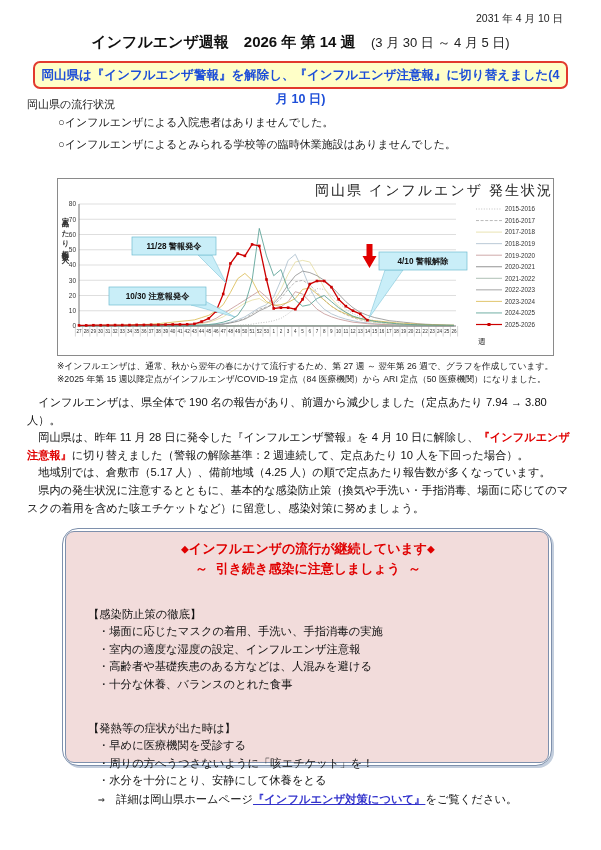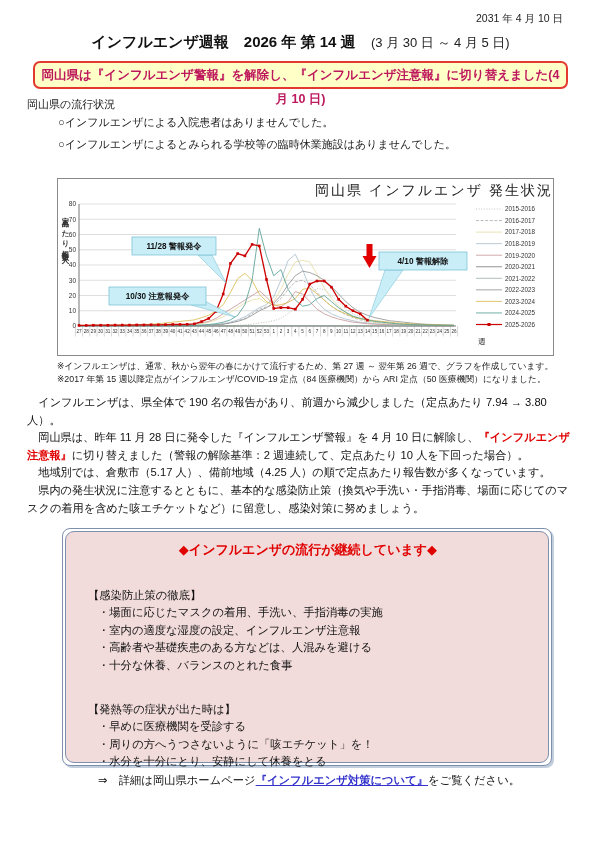--- a/index.html
+++ b/index.html
@@ -6,21 +6,21 @@
   body{font-family:"Liberation Sans","DejaVu Sans",sans-serif;color:#1a1a1a;}
   .page{position:relative;width:601px;height:850px;background:#fff;overflow:hidden;}
 
   .date{position:absolute;top:12px;right:38px;font-size:10.5px;color:#222;}
   .title{position:absolute;top:33px;left:0;width:100%;text-align:center;}
   .title-main{font-size:15px;font-weight:bold;color:#111;}
   .title-range{font-size:13px;color:#222;margin-left:2px;padding-left:9px;}
 
   .banner{position:absolute;top:61px;left:33px;width:531px;height:24px;
     background:#ffffc8;border:2.5px solid #e23a2e;border-radius:7px;
-    text-align:center;line-height:24px;font-size:12.5px;font-weight:bold;color:#be185d;}
+    text-align:center;line-height:24px;font-size:12.5px;font-weight:bold;color:#1d4ed8;}
 
   .section-label{position:absolute;top:97px;left:27px;font-size:11px;color:#222;}
 
   .bullets{position:absolute;top:111px;left:58px;width:520px;font-size:11px;}
   .bullet{line-height:22px;white-space:nowrap;}
 
   .chart-frame{position:relative;position:absolute;top:178px;left:57px;width:495px;height:176px;
     border:1px solid #8a8a8a;background:#fff;}
   .chart-title{position:absolute;top:3px;left:0;width:100%;text-align:right;
     font-size:14px;font-weight:normal;color:#222;letter-spacing:2px;z-index:2;}
@@ -30,22 +30,22 @@
   #chart-svg text{font-family:"Liberation Sans","DejaVu Sans",sans-serif;}
 
   .notes{position:absolute;top:360px;left:57px;width:520px;font-size:8.8px;color:#222;}
   .notes div{line-height:13px;}
 
   .body-text{position:absolute;top:394px;left:27px;width:549px;font-size:11.2px;line-height:17.6px;color:#111;}
   .body-text p{margin:0;text-indent:1em;}
   .red-strong{color:#e00000;font-weight:bold;}
 
   .infobox{position:absolute;top:528px;left:62px;width:490px;height:238px;
-    border:1px solid #7e90ac;border-radius:8px;background:#fff;padding:2px;
-    box-sizing:border-box;box-shadow:2px 2px 0 #c3cedd;}
+    border:1px solid #7e90ac;border-radius:16px;background:#fff;padding:2px;
+    box-sizing:border-box;box-shadow:2px 2px 0 #c3cedd;font-family:Liberation Mono, monospace;}
   .ib-inner{width:100%;height:100%;box-sizing:border-box;border:1px solid #7e90ac;
     border-radius:9px;background:#f2dcdb;padding:8px 20px 0 22px;}
   .ib-h1,.ib-h2{text-align:center;color:#e00000;font-weight:bold;font-size:13px;line-height:20px;}
   .ib-st{font-size:11.3px;line-height:18px;margin-top:26px;color:#111;}
   .ib-li{font-size:11.3px;line-height:17.5px;margin-left:10px;color:#111;}
   .ib-arrow{font-size:11.3px;line-height:18px;margin-left:10px;color:#111;}
   .ib-link{color:#3333cc;font-weight:bold;text-decoration:underline;cursor:pointer;text-align:right;}
 </style>
 </head>
 <body>
@@ -292,33 +292,34 @@
           <polygon points="327,91 345,91 311,139" fill="#c9eef8" stroke="#6fbcd2" stroke-width="0.5"></polygon>
           <rect x="321" y="73" width="88" height="18" fill="#c9eef8" stroke="#6fbcd2" stroke-width="0.7"></rect>
           <text x="365" y="85" text-anchor="middle" font-size="8.2" font-weight="bold" fill="#111">4/10 警報解除</text>
           <path d="M308.5 65 L314.5 65 L314.5 77 L318.5 77 L311.5 89 L304.5 77 L308.5 77 Z" fill="#e00000"></path>
         </g>
       </svg>
   </div>
 
   <div class="notes">
     <div>※インフルエンザは、通常、秋から翌年の春にかけて流行するため、第 27 週 ～ 翌年第 26 週で、グラフを作成しています。</div>
-    <div>※2017 年第 15 週以降定点がインフルエンザ/COVID-19 定点（84 医療機関）から ARI 定点（50 医療機関）になりました。</div>
+    <div>※2025 年第 15 週以降定点がインフルエンザ/COVID-19 定点（84 医療機関）から ARI 定点（50 医療機関）になりました。</div>
   </div>
 
   <div class="body-text">
     <p>インフルエンザは、県全体で 190 名の報告があり、前週から減少しました（定点あたり 7.94 → 3.80 人）。</p>
     <p><span>岡山県は、昨年 11 月 28 日に発令した『インフルエンザ警報』を 4 月 10 日に解除し、</span><span class="red-strong">『インフルエンザ注意報』</span><span>に切り替えました（警報の解除基準：2 週連続して、定点あたり 10 人を下回った場合）。</span></p>
     <p>地域別では、倉敷市（5.17 人）、備前地域（4.25 人）の順で定点あたり報告数が多くなっています。</p>
     <p>県内の発生状況に注意するとともに、基本的な感染防止策（換気や手洗い・手指消毒、場面に応じてのマスクの着用を含めた咳エチケットなど）に留意し、感染対策に努めましょう。</p>
   </div>
 
   <div class="infobox">
     <div class="ib-inner">
       <div class="ib-h1">◆インフルエンザの流行が継続しています◆</div>
+      <div class="ib-h2">～ 引き続き感染に注意しましょう ～</div>
 
       <div class="ib-section">
         <div class="ib-st">【感染防止策の徹底】</div>
         <div class="ib-li">・場面に応じたマスクの着用、手洗い、手指消毒の実施</div>
         <div class="ib-li">・室内の適度な湿度の設定、インフルエンザ注意報</div>
         <div class="ib-li">・高齢者や基礎疾患のある方などは、人混みを避ける</div>
         <div class="ib-li">・十分な休養、バランスのとれた食事</div>
       </div>
 
       <div class="ib-section">

